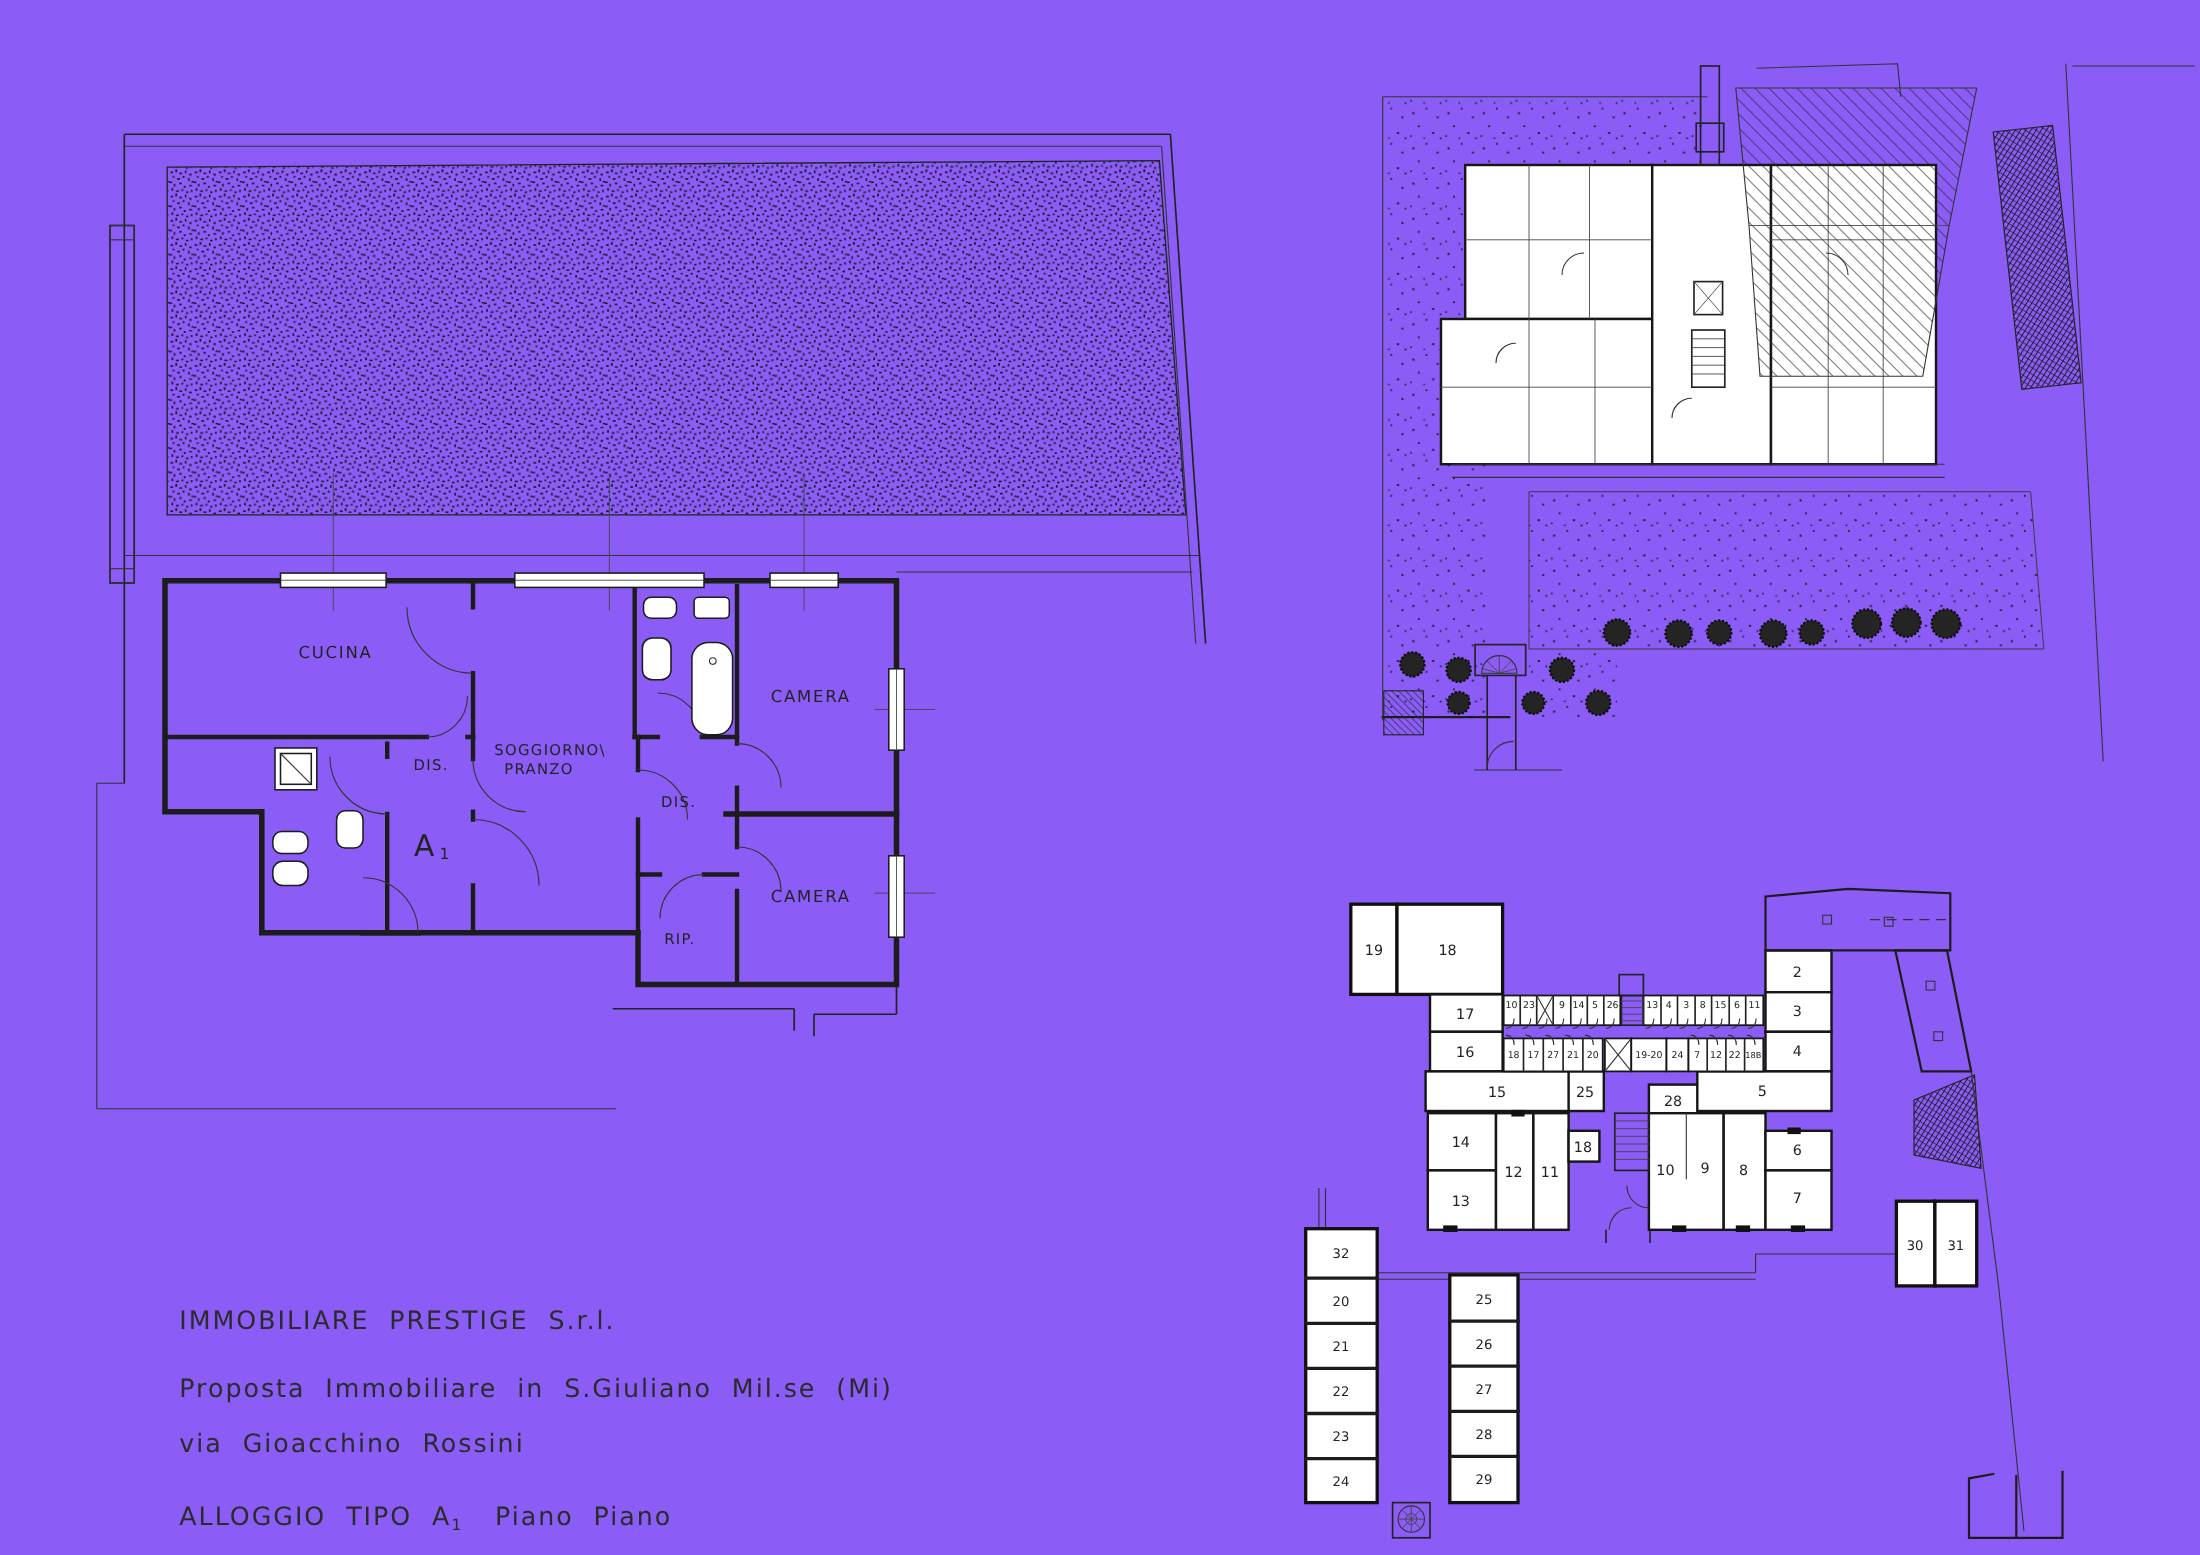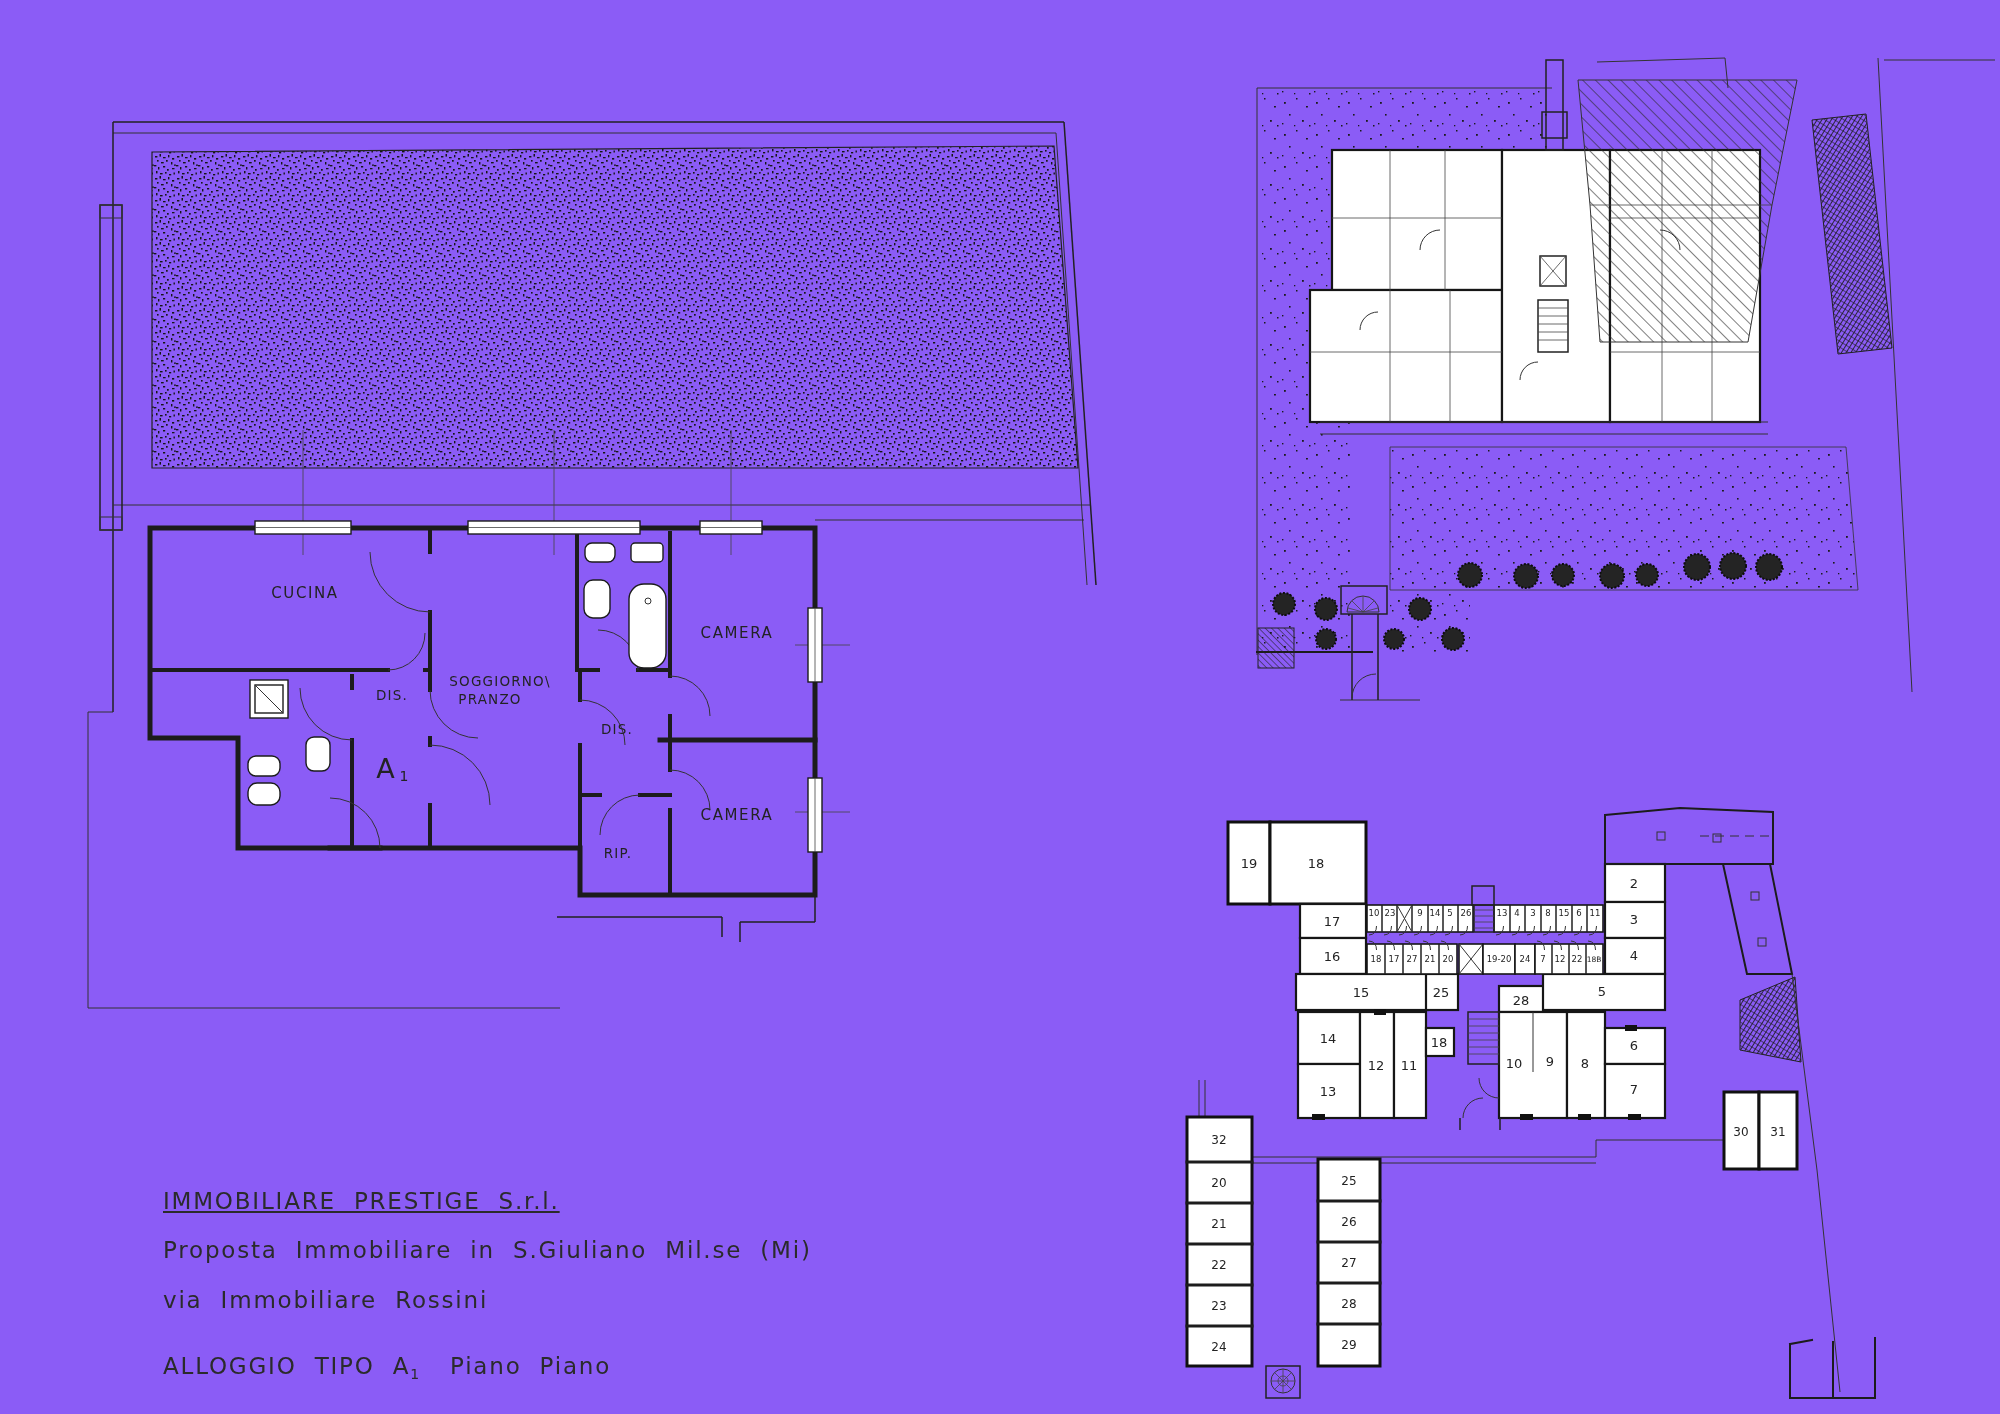--- a/index.html
+++ b/index.html
@@ -24,21 +24,21 @@
   .lbls{font-size:13.5px;letter-spacing:1.2px;text-anchor:middle}
   .big{font-size:27px;letter-spacing:1px;text-anchor:middle}
   .bigsub{font-size:14px;text-anchor:middle}
   .rm{font-size:13px;text-anchor:middle}
   .gar{font-size:12px;text-anchor:middle}
   .cant{font-size:8.5px;text-anchor:middle}
   .cantsm{font-size:7.5px;text-anchor:middle}
   
   .titleblock{position:absolute;left:163px;top:1188px;color:#2b2b2b;}
   .tb-line{letter-spacing:1.8px;word-spacing:9px;font-size:23px;white-space:nowrap;}
-  .tb-company{margin-bottom:23px;text-decoration:underline;}
+  .tb-company{margin-bottom:36px;}
   .tb-prop{margin-bottom:24px;}
   .tb-unitrow{position:relative;margin-top:40px;}
   .tb-sub{font-size:14px;vertical-align:-5px;letter-spacing:0;}
   .tb-floor{position:absolute;left:287px;top:0;}
 </style>
 </head>
 <body>
 
 <div class="page">
 <svg width="2000" height="1414" viewBox="0 0 2000 1414">
@@ -424,19 +424,19 @@
     <text class="gar" x="1349" y="1308">28</text>
     <text class="gar" x="1349" y="1349">29</text>
     <text class="gar" x="1741" y="1136">30</text>
     <text class="gar" x="1778" y="1136">31</text>
   </g>
 </svg>
 
 <div class="titleblock">
   <div class="tb-line tb-company">IMMOBILIARE PRESTIGE S.r.l.</div>
   <div class="tb-line tb-prop">Proposta Immobiliare in S.Giuliano Mil.se (Mi)</div>
-  <div class="tb-line">via Immobiliare Rossini</div>
+  <div class="tb-line">via Gioacchino Rossini</div>
   <div class="tb-line tb-unitrow">
     <span>ALLOGGIO TIPO A</span><span class="tb-sub">1</span>
     <span class="tb-floor">Piano Piano</span>
   </div>
 </div>
 </div>
 
 </body></html>

